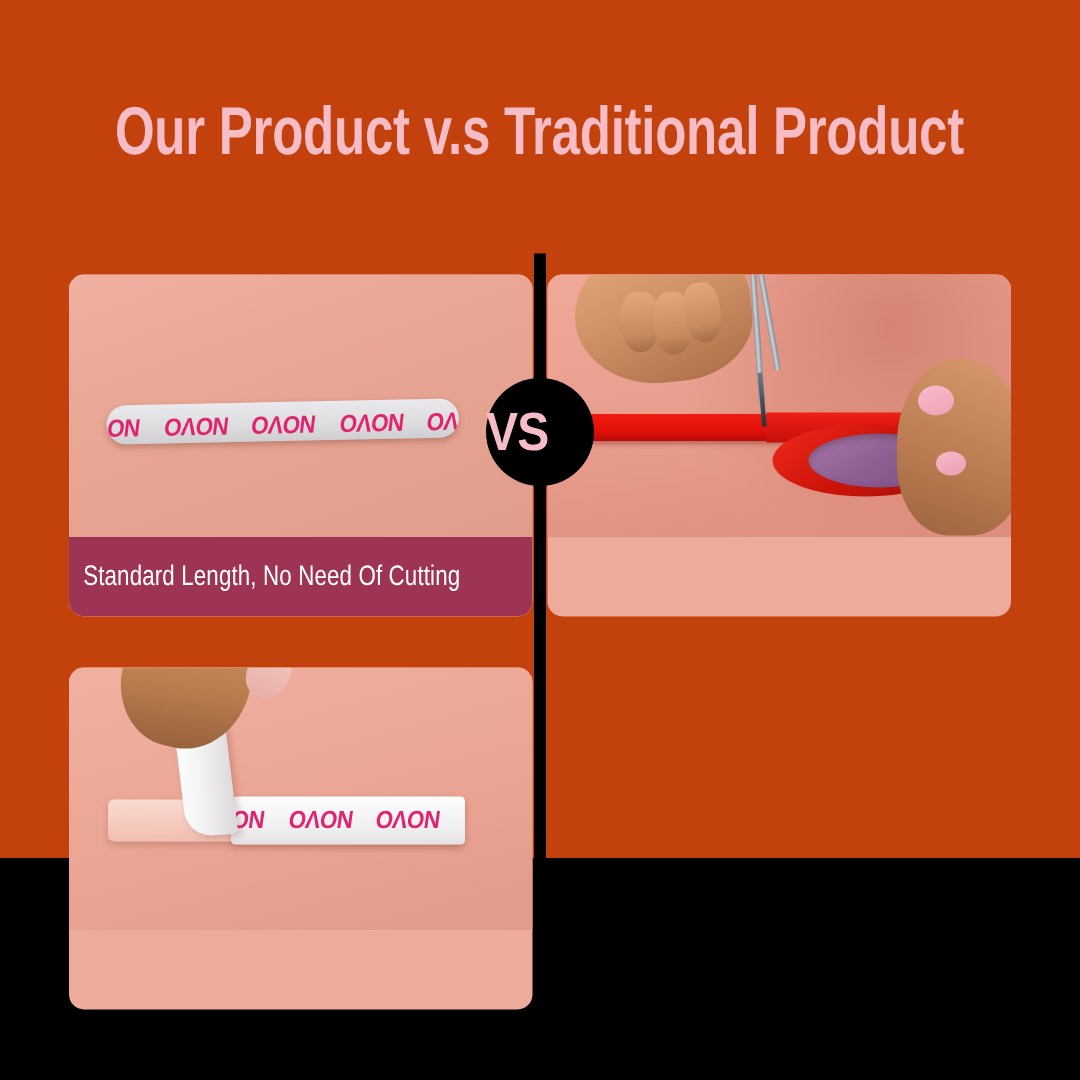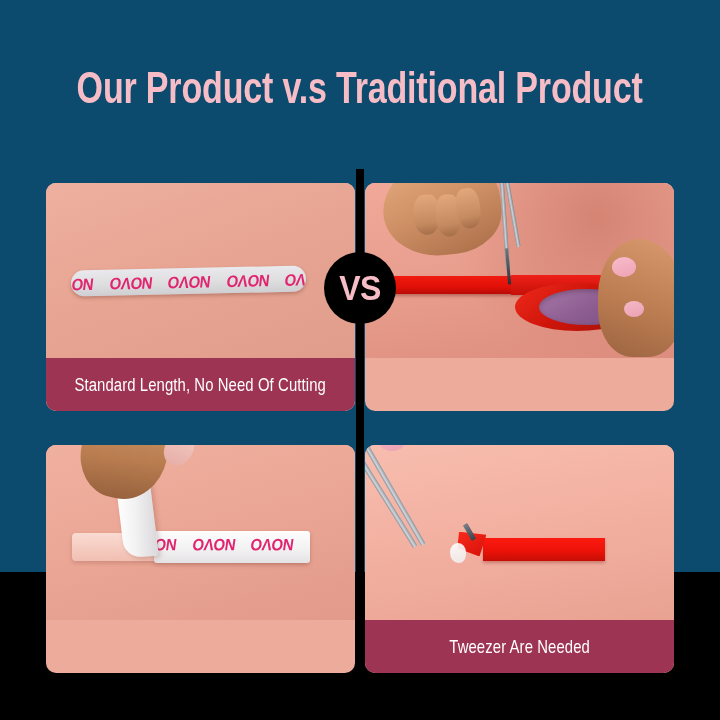--- a/index.html
+++ b/index.html
@@ -5,21 +5,21 @@
   * { box-sizing: border-box; margin: 0; padding: 0; }
   html, body {
     width: 720px; height: 720px;
     background: #000000;
     font-family: "Liberation Sans", sans-serif;
     overflow: hidden;
   }
   .page {
     position: relative;
     width: 720px; height: 572px;
-    background: #0c4a6e;
+    background: #c2410c;
   }
 
   
   .title-wrap {
     position: absolute;
     top: 0; left: 0;
     width: 720px; height: 175px;
     display: flex; align-items: center; justify-content: center;
   }
   .title {
@@ -64,21 +64,21 @@
     overflow: hidden;
     background: #eeaa9a;
   }
 
   .caption {
     position: absolute;
     left: 0; bottom: 0;
     width: 309px; height: 53px;
     background: #9d3453;
     border-radius: 0 0 10px 10px;
-    display: flex; align-items: center; justify-content: center;
+    display: flex; align-items: center; justify-content: flex-start;
   }
   .caption-text {
     font-family: "Liberation Sans Narrow", "Liberation Sans", sans-serif;
     font-weight: 400;
     font-size: 16px;
     color: #ffffff;
     transform: scaleX(0.93) scaleY(1.18);
     white-space: nowrap;
     letter-spacing: 0.1px;
   }
@@ -91,21 +91,21 @@
     background: #000000;
     z-index: 5;
   }
   .vs-badge {
     position: absolute;
     left: 278px;
     width: 72px; height: 72px;
     border-radius: 50%;
     background: #000000;
     z-index: 6;
-    display: flex; align-items: center; justify-content: center;
+    display: flex; align-items: center; justify-content: flex-start;
   }
   .vs-badge.top    { top: 69px; }
   .vs-text {
     font-family: "Liberation Sans Narrow", "Liberation Sans", sans-serif;
     font-weight: 700;
     font-size: 32px;
     color: #f7bdc6;
     transform: scaleY(1.12);
     letter-spacing: -0.5px;
   }
@@ -424,32 +424,17 @@
               <span class="novo-word">NOVO</span>
             </div>
           </div>
           <div class="liner-peel"></div>
           <div class="hand-peel">
             <div class="peel-nail"></div>
           </div>
         </div>
       </div>
 
-      <div class="cell right">
-        <div class="photo">
-          <div class="bg-salmon-4"></div>
-          <div class="red-tape-4"></div>
-          <div class="red-corner"></div>
-          <div class="glue-dot"></div>
-          <div class="tweezer-arm ta1"></div>
-          <div class="tweezer-arm ta2"></div>
-          <div class="tweezer-tip"></div>
-          <div class="nail-tl"></div>
-        </div>
-        <div class="caption">
-          <span class="caption-text">Tweezer Are Needed</span>
-        </div>
-      </div>
 
     </div>
 
   </div>
 </div>
 
 </body></html>

